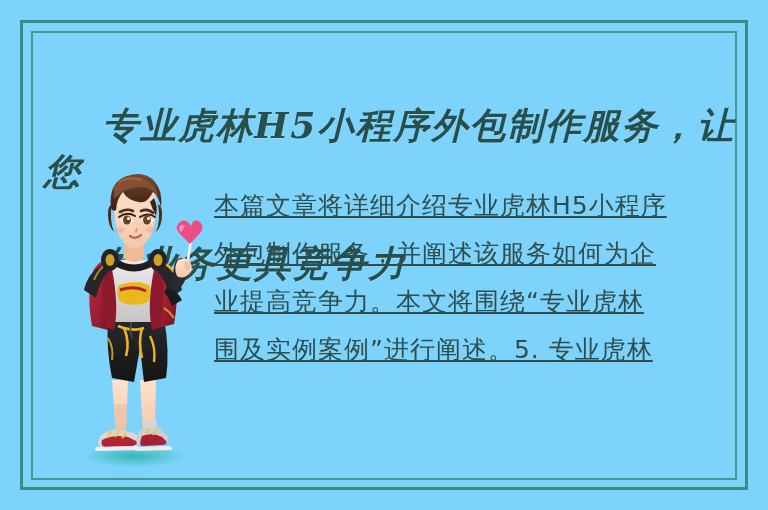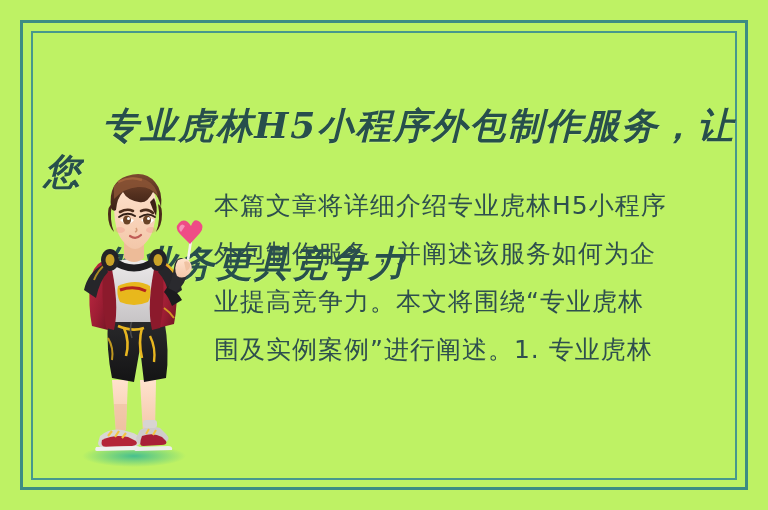--- a/index.html
+++ b/index.html
@@ -2,21 +2,21 @@
 <html><head>
 <meta charset="utf-8">
 <style>
   html,body{margin:0;padding:0;}
   body{
     width:768px;height:510px;overflow:hidden;
     background:#3ad9c5;
     font-family:"DejaVu Sans","Liberation Sans",sans-serif;
     position:relative;
   }
-  .poster{position:absolute;inset:0;background:#bef264;overflow:hidden;}
+  .poster{position:absolute;inset:0;background:#7dd3fc;overflow:hidden;}
 
   
   .frame-outer{
     position:absolute;left:20px;top:20px;width:728px;height:470px;
     border:3px solid #3d8c83;box-sizing:border-box;pointer-events:none;
   }
   .frame-inner{
     position:absolute;left:31px;top:31px;width:706px;height:449px;
     border:2px solid #47988d;box-sizing:border-box;pointer-events:none;
   }
@@ -33,21 +33,21 @@
   }
 
   
   .bodycopy{
     position:absolute;left:214px;top:182px;width:530px;
     color:#2e4f4e;
     font-family:"DejaVu Sans","Liberation Sans",sans-serif;
     font-size:25px;line-height:48px;letter-spacing:1px;
     text-align:justify;text-justify:inter-character;
   }
-  .bodycopy .ln{display:block;white-space:nowrap;}
+  .bodycopy .ln{display:block;white-space:nowrap;text-decoration:underline;}
 
   
   .character{position:absolute;left:58px;top:168px;width:160px;height:300px;}
   .character svg{display:block;width:100%;height:100%;}
 </style>
 </head>
 <body>
 
 <div class="poster">
 
@@ -56,21 +56,21 @@
 
   <div class="headline">
     <span>专业虎林H5小程序外包制作服务，让您</span><br>
     <span>的业务更具竞争力</span>
   </div>
 
   <div class="bodycopy">
     <span class="ln">本篇文章将详细介绍专业虎林H5小程序</span>
     <span class="ln">外包制作服务，并阐述该服务如何为企</span>
     <span class="ln">业提高竞争力。本文将围绕“专业虎林</span>
-    <span class="ln">围及实例案例”进行阐述。1. 专业虎林</span>
+    <span class="ln">围及实例案例”进行阐述。5. 专业虎林</span>
   </div>
 
   <div class="character">
     <svg viewBox="0 0 160 300" xmlns="http://www.w3.org/2000/svg">
       <defs>
         <linearGradient id="hairG" x1="0" y1="0" x2="0" y2="1">
           <stop offset="0%" stop-color="#7d4a30"></stop>
           <stop offset="55%" stop-color="#54301f"></stop>
           <stop offset="100%" stop-color="#3a2015"></stop>
         </linearGradient>

